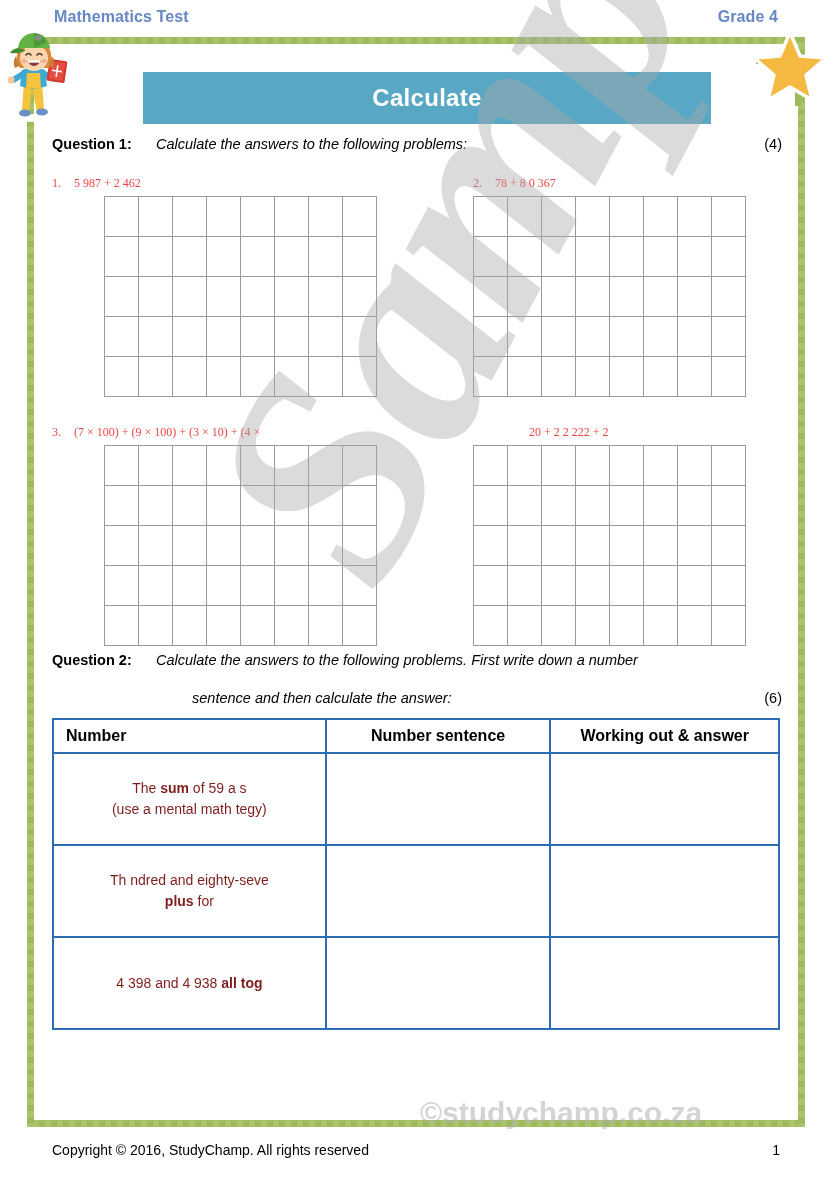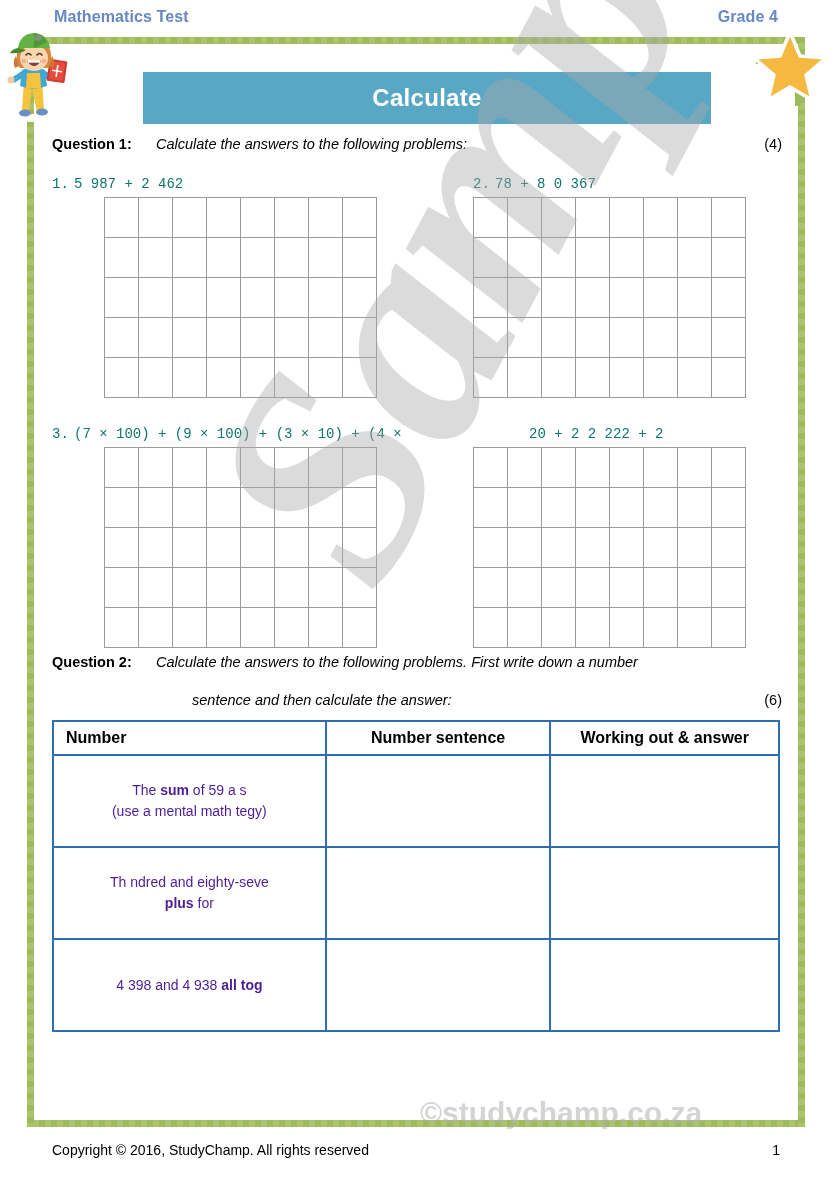--- a/index.html
+++ b/index.html
@@ -117,23 +117,23 @@
   }
 
   
   .prob-pair {
     position: relative;
     display: flex;
     width: 730px;
   }
   .prob-col { width: 365px; position: relative; }
   .prob-caption {
-    font-family: Liberation Mono, monospace;
-    font-size: 14px;
-    color: #0f766e;
+    font-family: Liberation Serif, serif;
+    font-size: 12px;
+    color: #ef4444;
     white-space: nowrap;
     margin-bottom: 5px;
   }
   .prob-caption .num { display: inline-block; min-width: 22px; }
   .prob-col.second .prob-caption { padding-left: 56px; }
 
   
   .grid {
     border-collapse: collapse;
     table-layout: fixed;
@@ -165,21 +165,21 @@
     color: #000;
     text-align: center;
     vertical-align: middle;
   }
   .q2table th.left-align { text-align: left; padding-left: 12px; }
   .q2table td.prob-cell {
     height: 92px;
     text-align: center;
     vertical-align: middle;
     font-size: 14px;
-    color: #4c1d95;
+    color: #7f1d1d;
     line-height: 1.5;
     padding: 4px 8px;
   }
   .q2table td.blank-cell { height: 92px; }
   .col-problem  { width: 272px; }
   .col-sentence { width: 224px; }
   .col-working  { width: 228px; border-radius: 11px; }
 
   
   .watermark {

